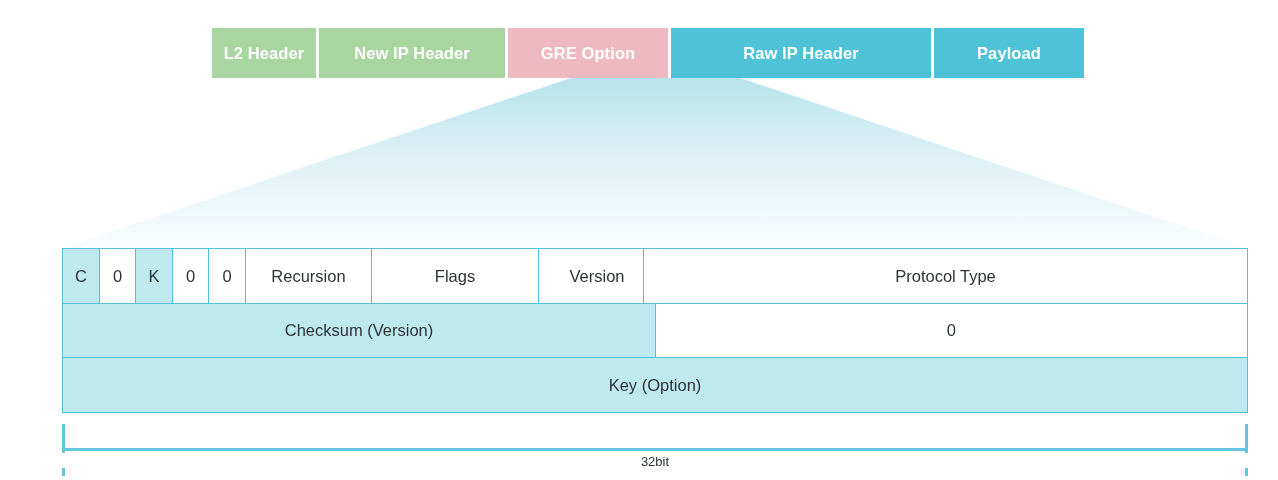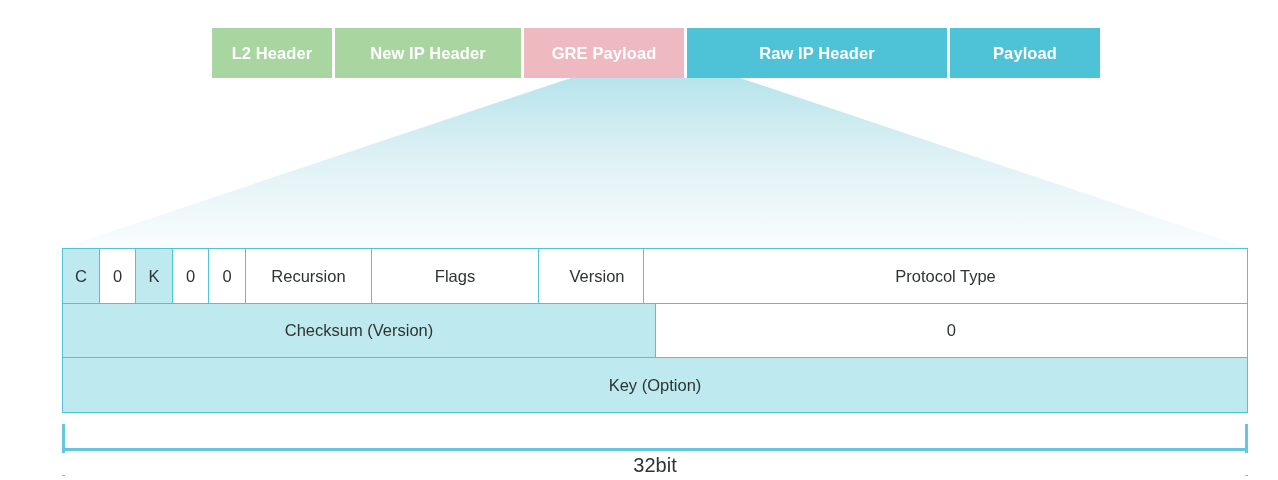--- a/index.html
+++ b/index.html
@@ -39,21 +39,21 @@
     font-weight: bold;
     letter-spacing: 0.1px;
     white-space: nowrap;
     line-height: 1;
   }
 
   .pb-green { background: #a9d6a0; }
   .pb-pink  { background: #efb9c1; }
   .pb-cyan  { background: #4ec3d8; }
 
-  .w-l2      { width: 120px; }
+  .w-l2      { width: 104px; }
   .w-newip   { width: 186px; }
   .w-gre     { width: 160px; }
   .w-rawip   { width: 260px; text-align: center; }
   .w-payload { width: 150px; }
 
   
   #funnel {
     position: absolute;
     left: 0;
     top: 78px;
@@ -137,41 +137,41 @@
 
   .scale-tick.left  { left: 0; }
   .scale-tick.right { right: 0; }
 
   #scale-label {
     position: absolute;
     left: 0;
     top: 29px;
     width: 100%;
     text-align: center;
-    font-size: 20px;
+    font-size: 13px;
     color: #2f3334;
     background: #ffffff;
     line-height: 1;
     padding: 2px 0 0 0;
   }
 </style>
 </head>
 <body>
 
 <div id="stage">
 
   <div id="packet-band">
     <div class="packet-block pb-green w-l2">
       <span>L2 Header</span>
     </div>
     <div class="packet-block pb-green w-newip">
       <span>New IP Header</span>
     </div>
     <div class="packet-block pb-pink w-gre">
-      <span>GRE Payload</span>
+      <span>GRE Option</span>
     </div>
     <div class="packet-block pb-cyan w-rawip">
       <span>Raw IP Header</span>
     </div>
     <div class="packet-block pb-cyan w-payload">
       <span>Payload</span>
     </div>
   </div>
 
   <svg id="funnel" viewBox="0 0 1278 170" preserveAspectRatio="none">

